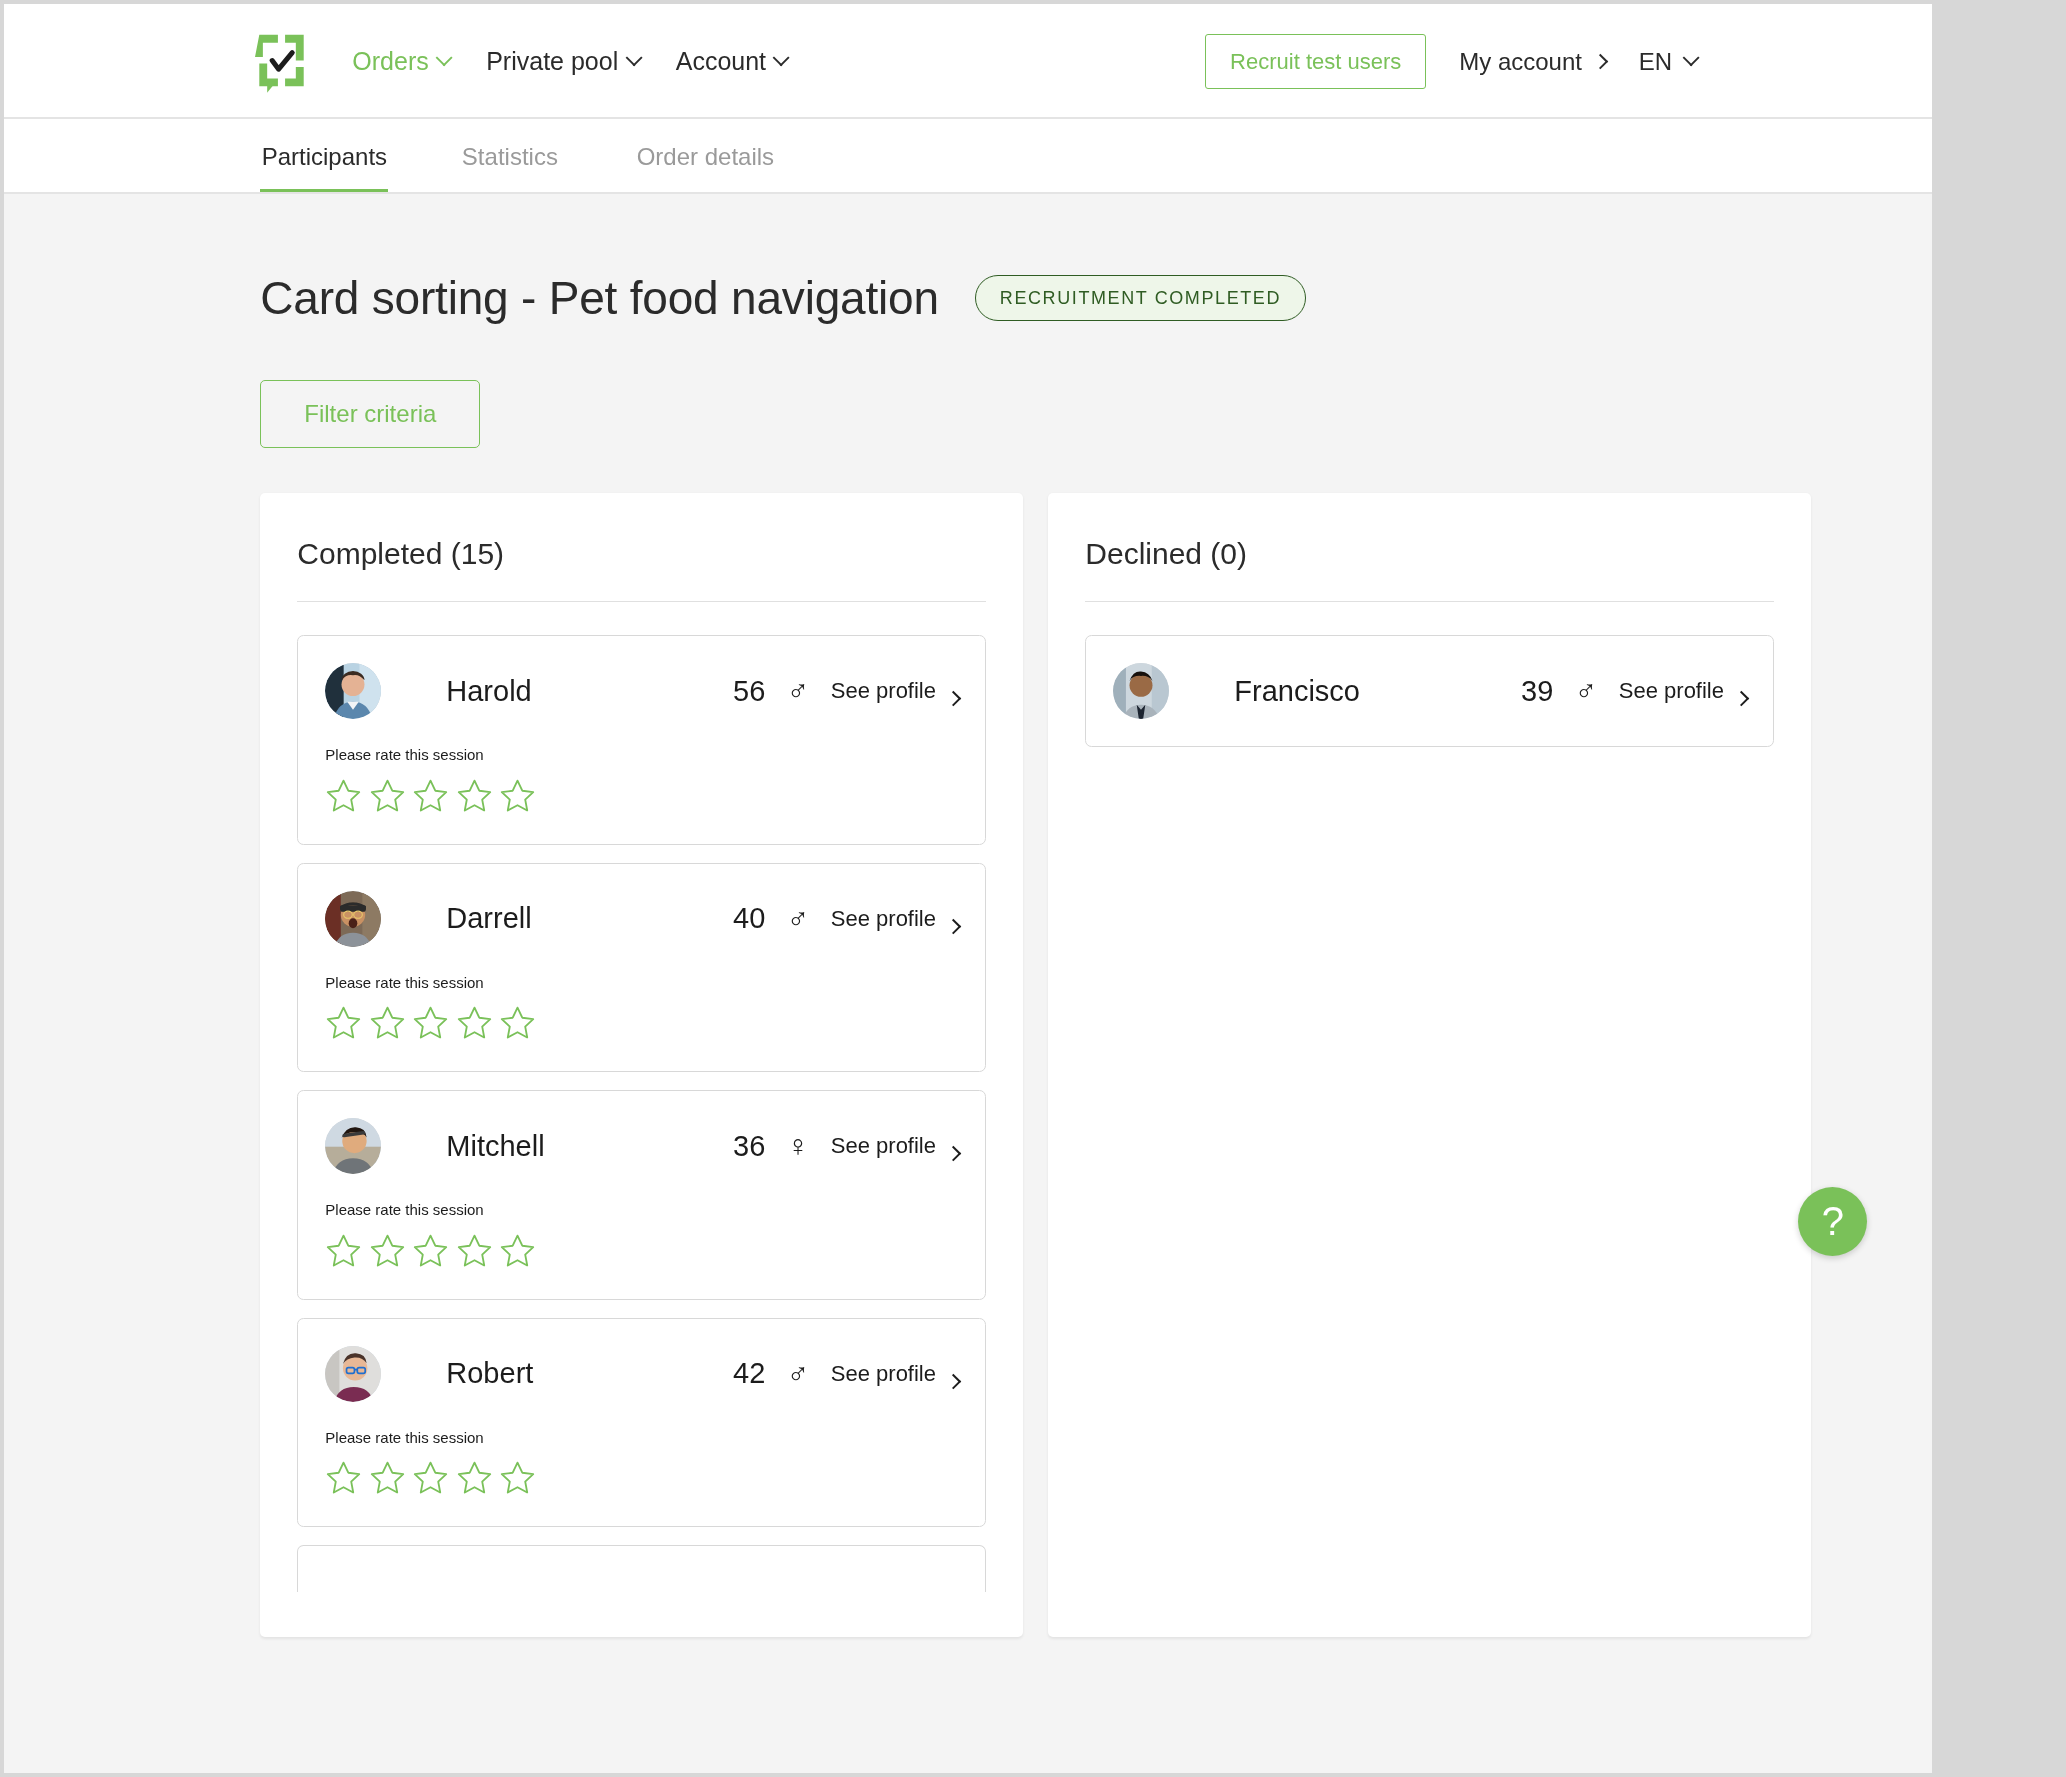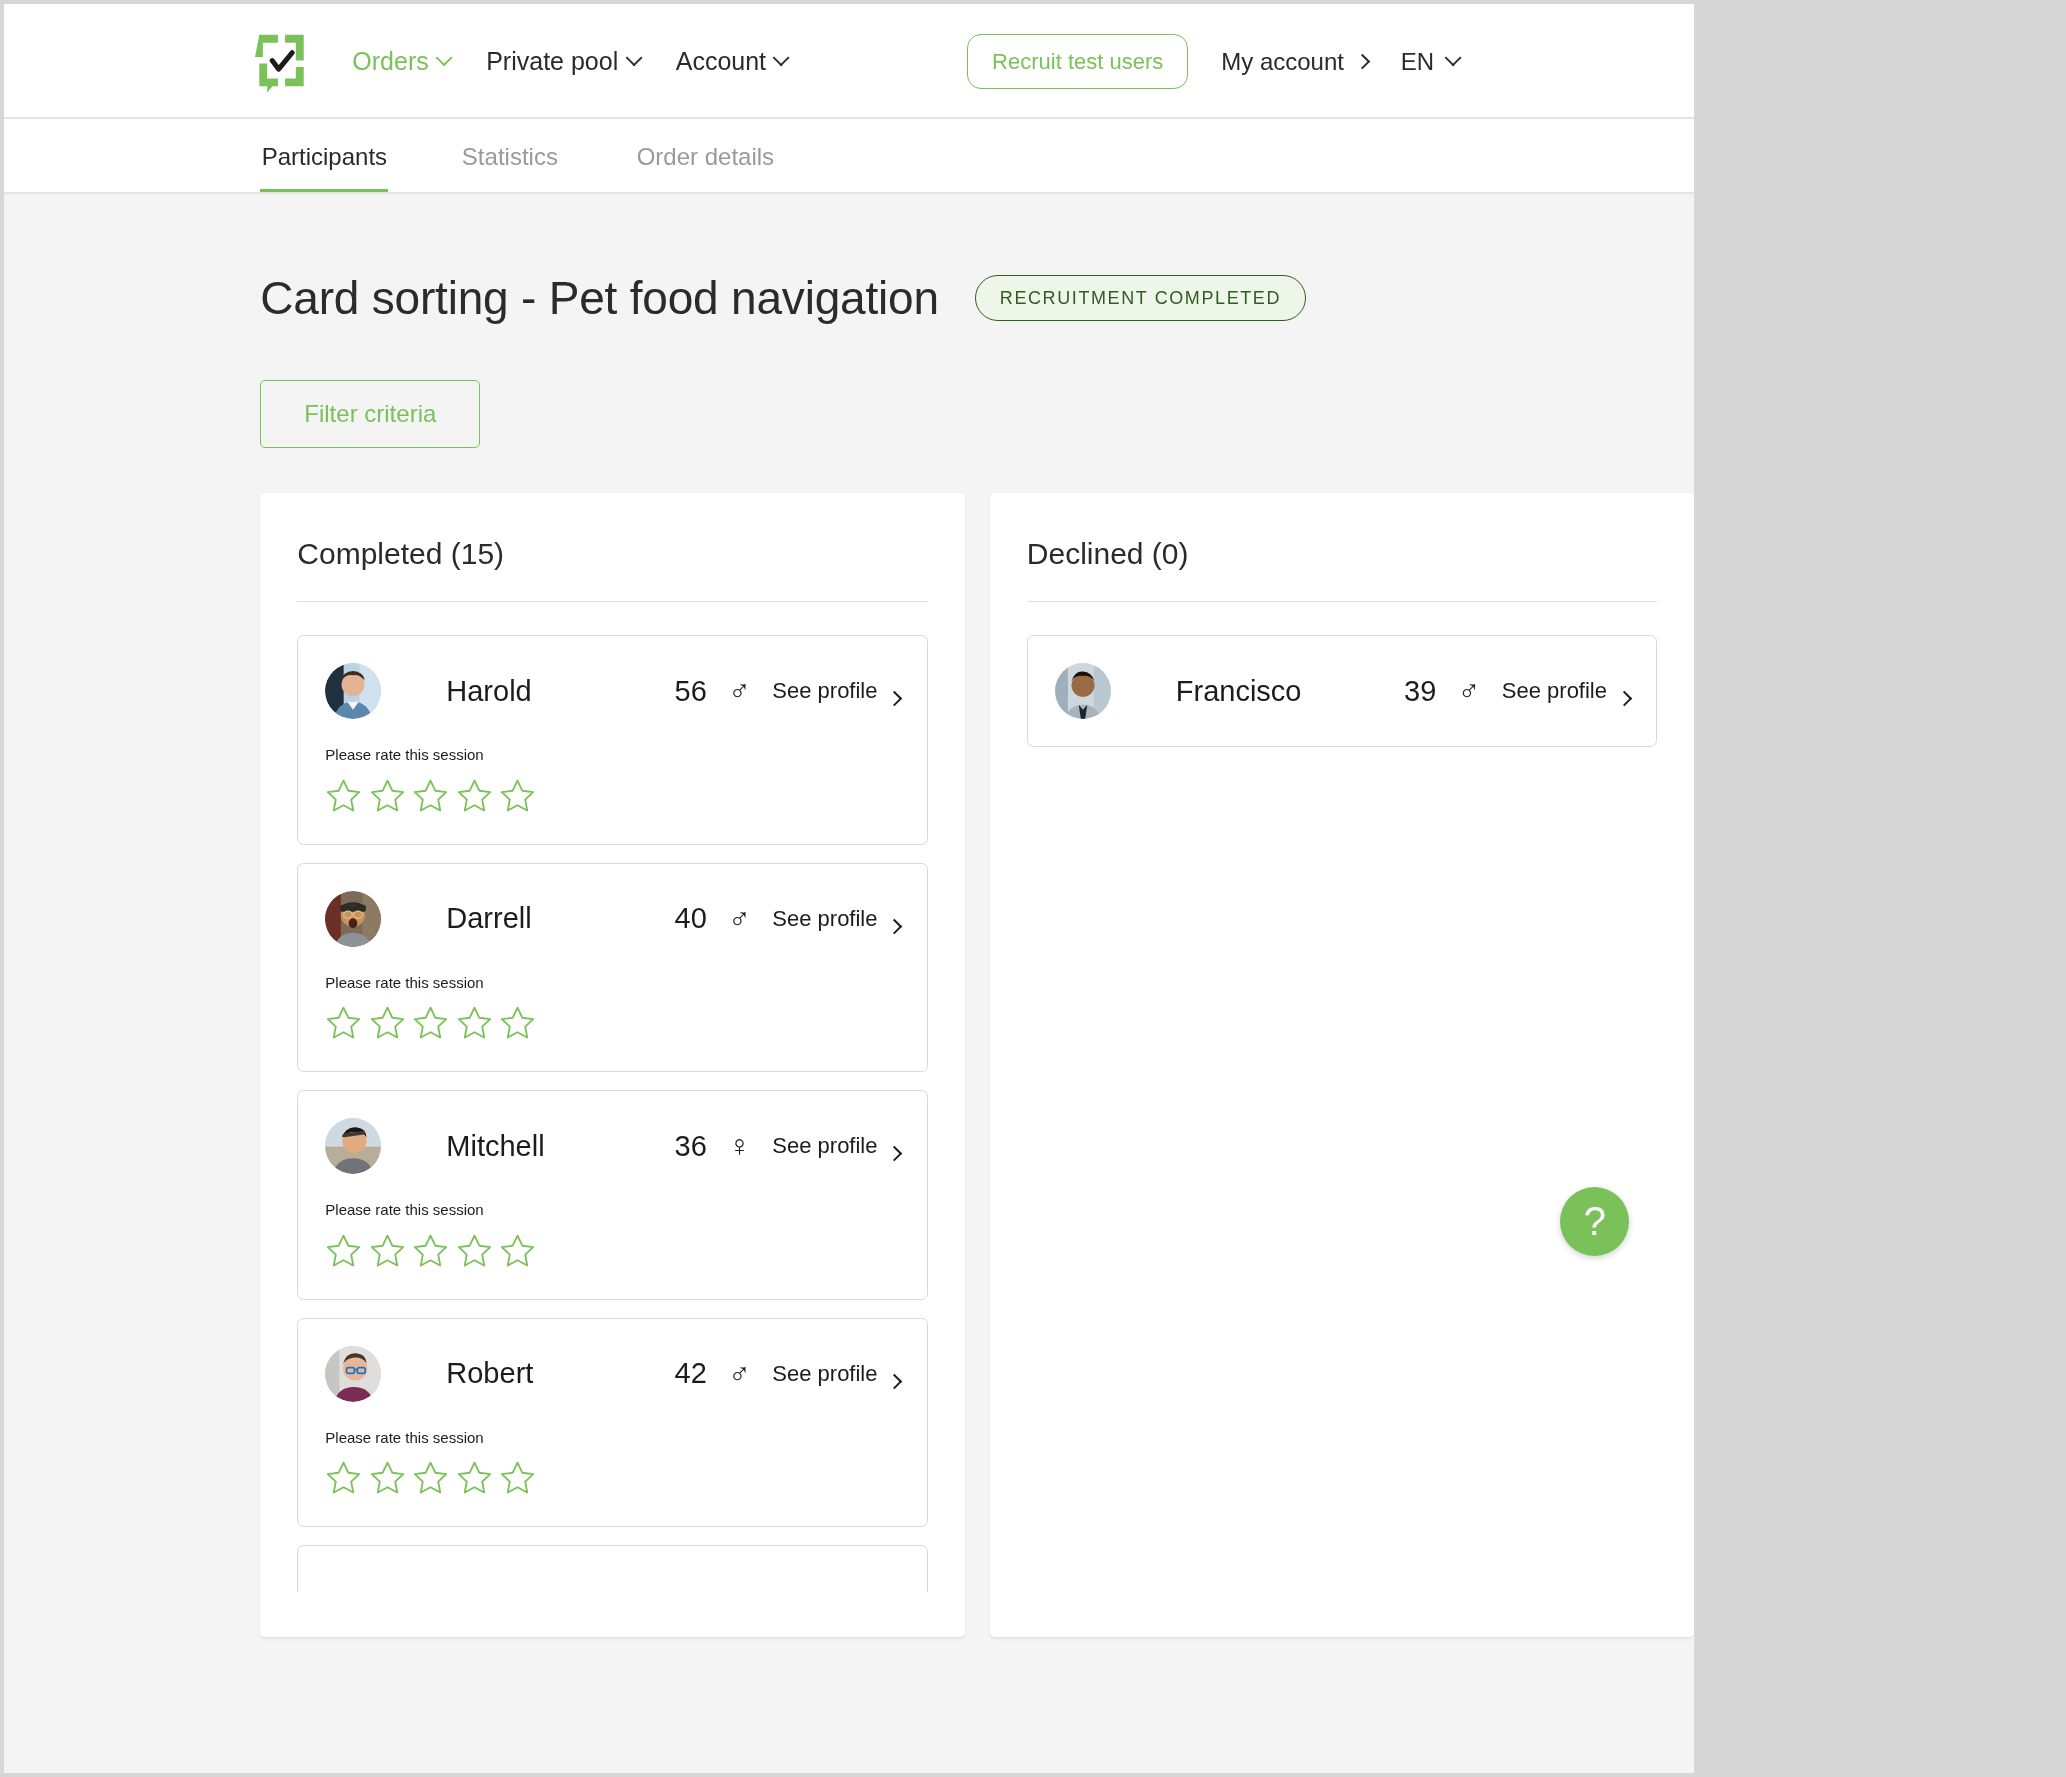--- a/index.html
+++ b/index.html
@@ -9,21 +9,21 @@
     height: 1778px;
     background: #d7d7d7;
     font-family: "Liberation Sans", sans-serif;
     -webkit-font-smoothing: antialiased;
   }
 
   .app-frame {
     position: absolute;
     left: 4.3px;
     top: 4.3px;
-    width: 1690px;
+    width: 1928px;
     height: 1769px;
     background: #f4f4f4;
     overflow: hidden;
   }
 
   
   .topbar {
     height: 115px;
     background: #ffffff;
     display: flex;
@@ -78,21 +78,21 @@
   .topbar-right {
     margin-left: auto;
     display: flex;
     align-items: center;
     gap: 33px;
     padding-right: 235px;
   }
 
   .btn-outline-green {
     border: 1.8px solid #7ac159;
-    border-radius: 14px;
+    border-radius: 3px;
     color: #7ac159;
     background: transparent;
     font-size: 22px;
     font-family: inherit;
     padding: 13.6px 24px;
     cursor: pointer;
     white-space: nowrap;
   }
 
   .account-link, .lang-link {

